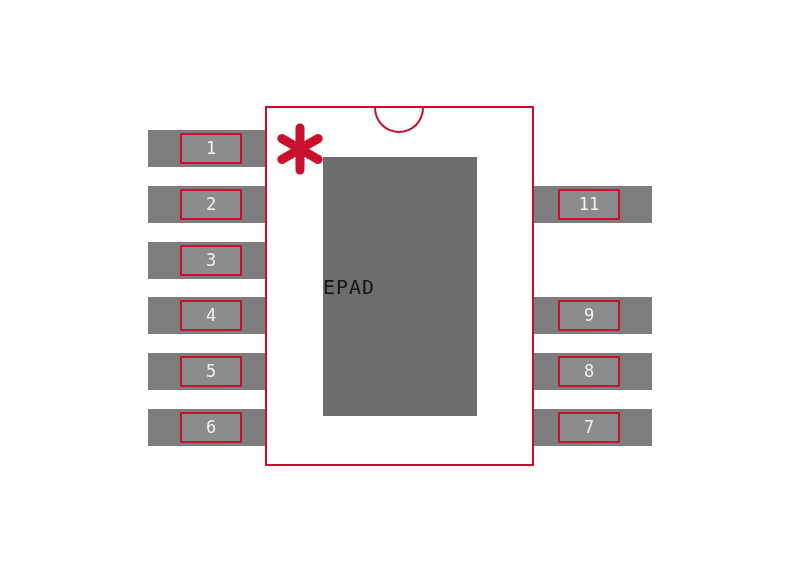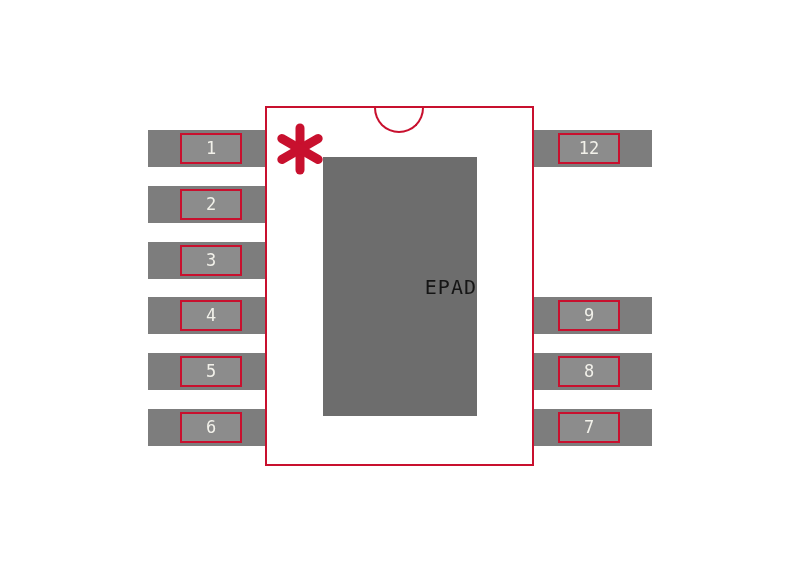--- a/index.html
+++ b/index.html
@@ -62,21 +62,21 @@
     position:absolute;
     left:5px;top:13px;
     width:56px;height:56px;
   }
   
   .epad{
     position:absolute;
     left:56px;top:49px;
     width:154px;height:259px;
     background:#6d6d6d;
-    display:flex;align-items:center;justify-content:flex-end;
+    display:flex;align-items:center;justify-content:flex-start;
   }
   .epad-label{
     color:#151515;
     font-size:20px;
     letter-spacing:1px;
   }
 </style>
 </head>
 <body>
 
@@ -106,23 +106,23 @@
     <div class="pin-box">
       <span class="pin-num">5</span>
     </div>
   </div>
   <div class="pin pin-left" style="top:409px">
     <div class="pin-box">
       <span class="pin-num">6</span>
     </div>
   </div>
 
-  <div class="pin pin-right" style="top:130px">
+  <div class="pin pin-right" style="top:186px">
     <div class="pin-box">
-      <span class="pin-num">12</span>
+      <span class="pin-num">11</span>
     </div>
   </div>
   <div class="pin pin-right" style="top:297px">
     <div class="pin-box">
       <span class="pin-num">9</span>
     </div>
   </div>
   <div class="pin pin-right" style="top:353px">
     <div class="pin-box">
       <span class="pin-num">8</span>

